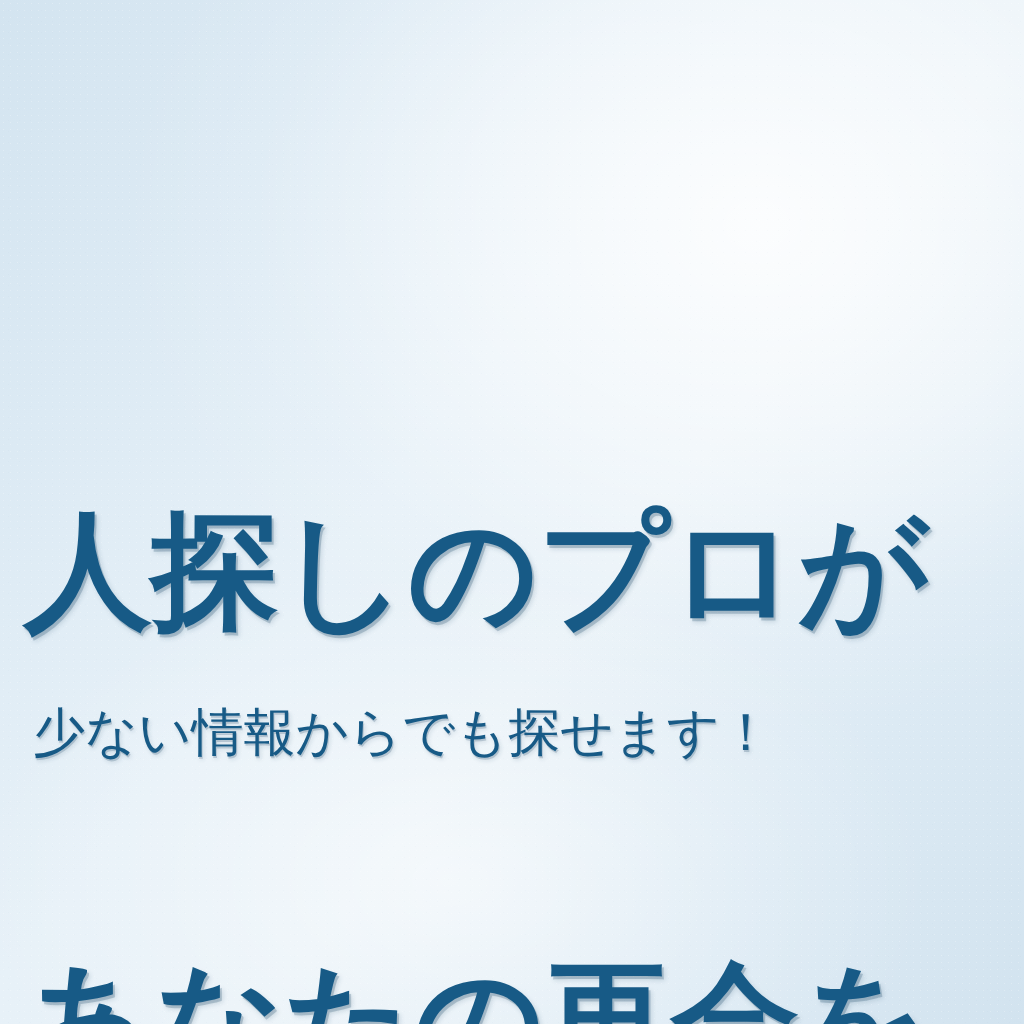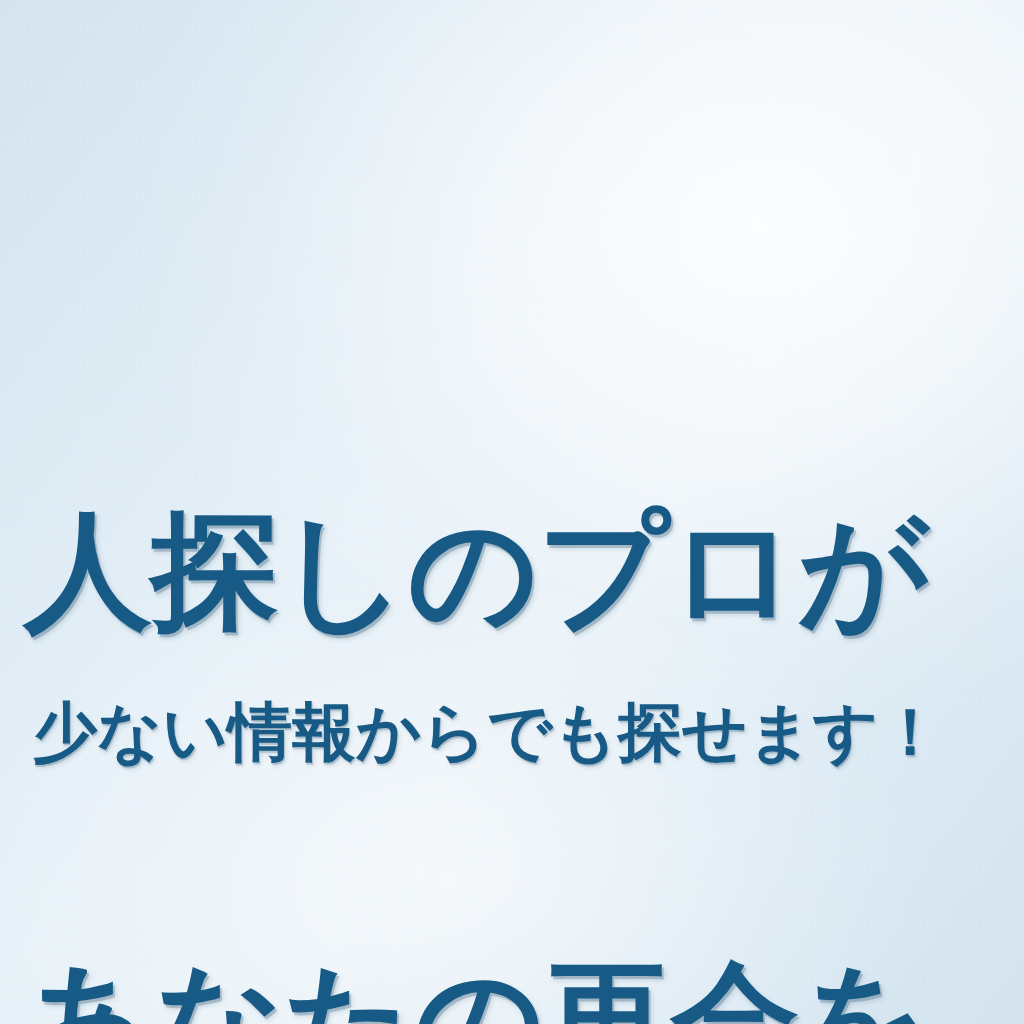--- a/index.html
+++ b/index.html
@@ -80,22 +80,22 @@
     display: block;
     height: 150px;
   }
 
   .subhead {
     position: absolute;
     left: 33px;
     top: 688px;
     width: 990px;
     color: #175a86;
-    font-weight: 700;
-    font-size: 64px;
+    font-weight: 400;
+    font-size: 52px;
     line-height: 88px;
     letter-spacing: 0px;
     text-shadow:
       1px 2px 0 rgba(18, 62, 94, 0.20),
       2px 3px 4px rgba(18, 62, 94, 0.14);
     white-space: pre;
   }
 </style>
 </head>
 <body>

